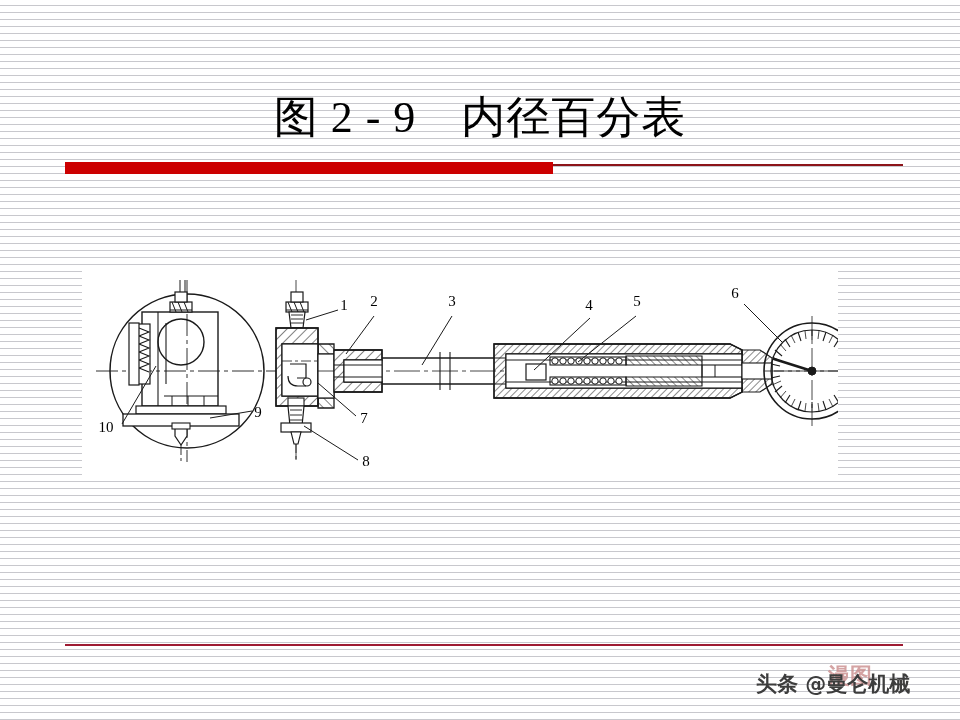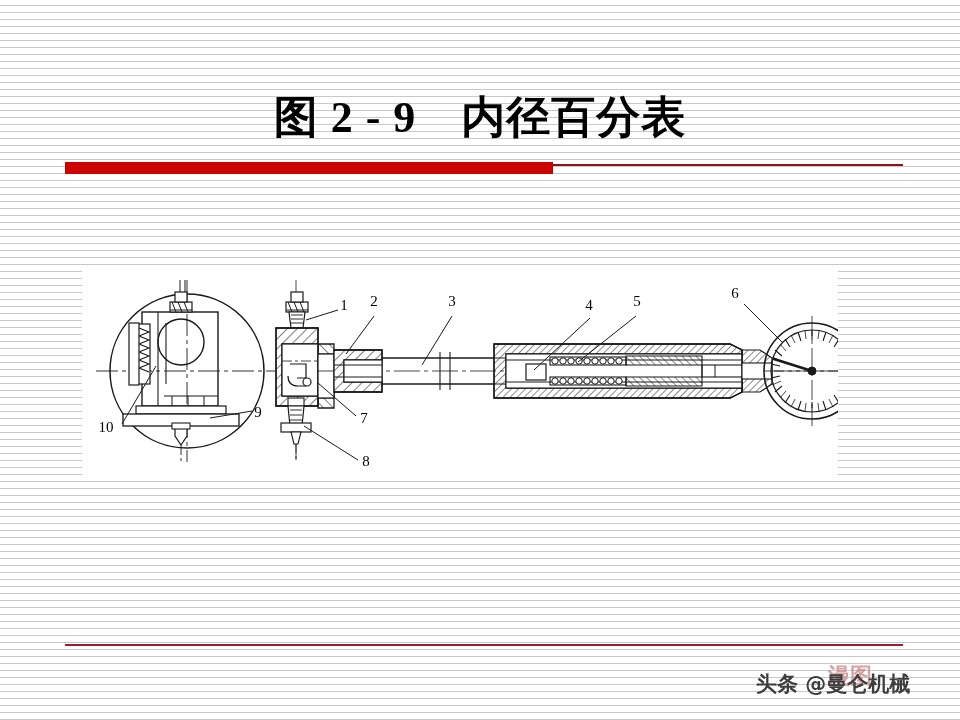--- a/index.html
+++ b/index.html
@@ -33,21 +33,20 @@
     overflow: hidden;
   }
 
   
   #title-block {
     position: absolute;
     left: 0;
     top: 92px;
     width: 960px;
     text-align: center;
-    font-weight: bold;
   }
   #page-title {
     display: inline-block;
     font-family: "Liberation Serif", "DejaVu Serif", serif;
     font-size: 44px;
     line-height: 52px;
     color: #000000;
     letter-spacing: 1px;
     white-space: pre;
   }

